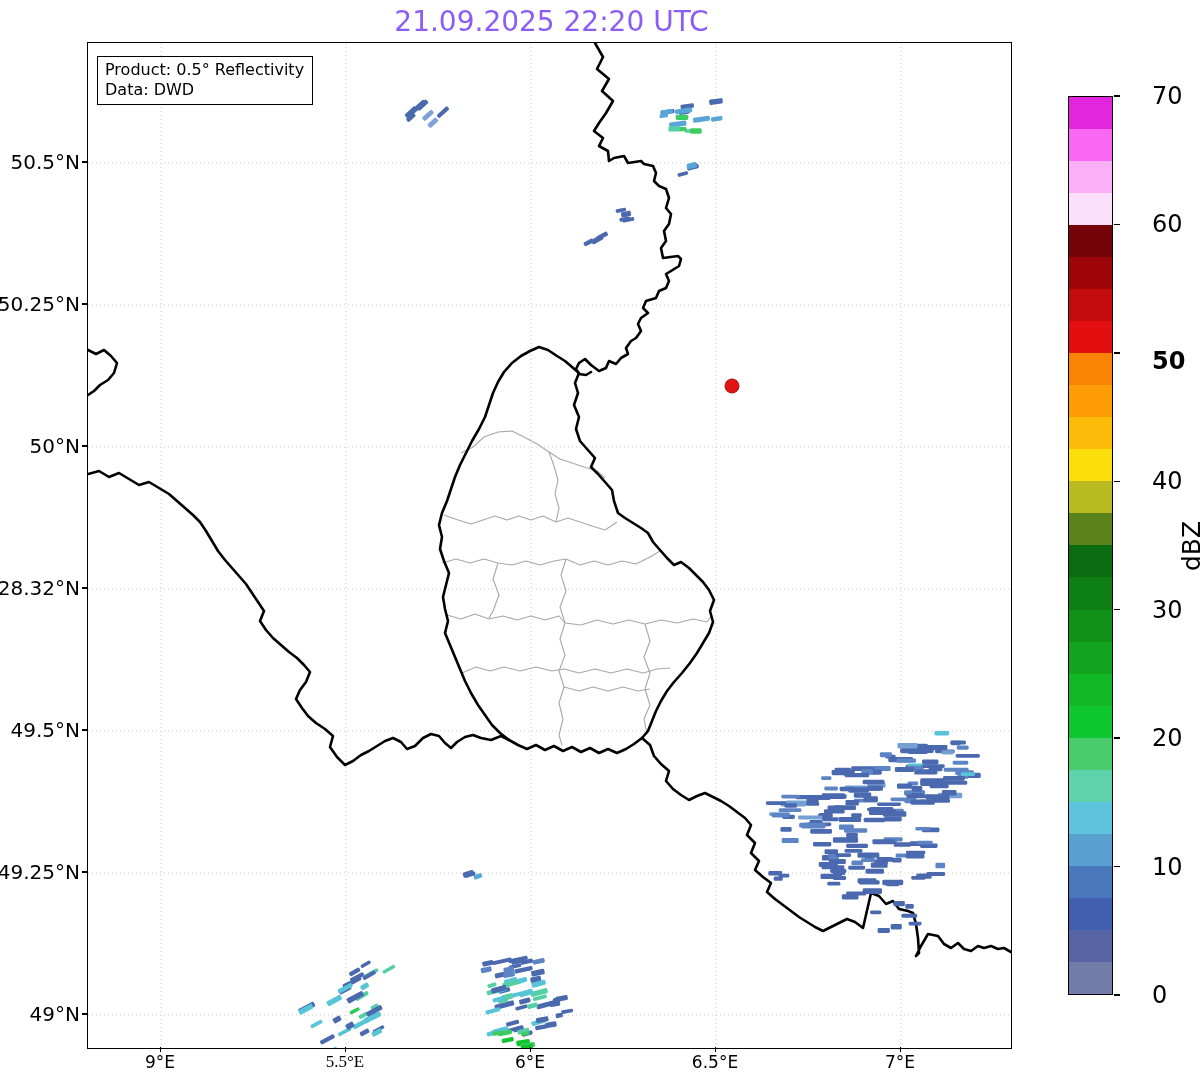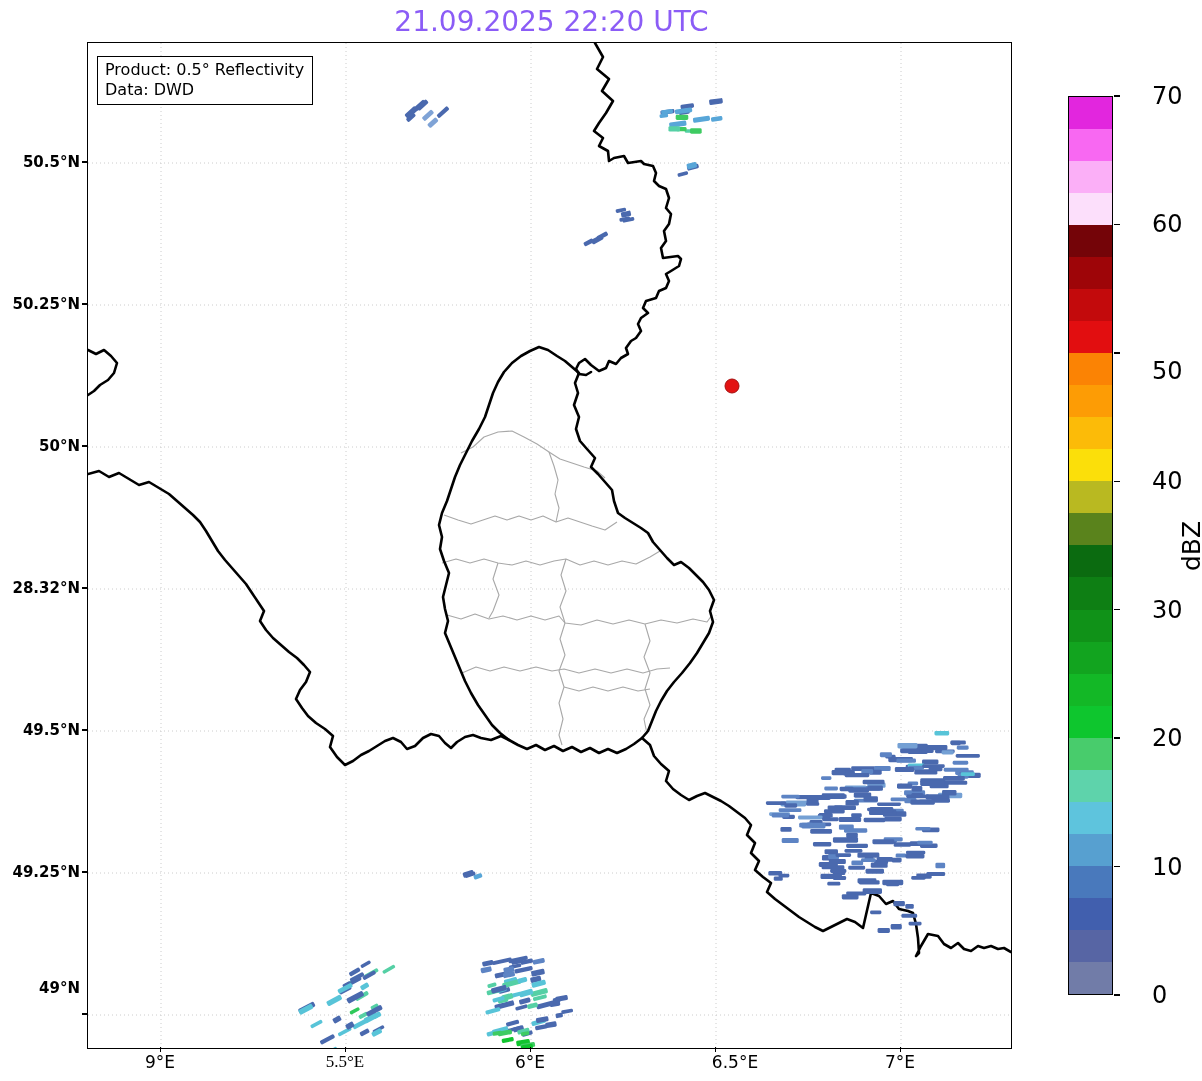--- a/index.html
+++ b/index.html
@@ -20,21 +20,21 @@
     position:absolute;left:97px;top:56px;background:#fff;border:1.2px solid #000;
     padding:3px 8px 4px 7px;font-size:16px;line-height:20px;z-index:5;
   }
   .xticklabel{
     position:absolute;transform:translateX(-50%);top:1052px;
     font-size:17px;white-space:nowrap;
   }
   .yticklabel{
     position:absolute;right:1122px; 
     transform:translateY(-50%);
-    font-size:15px;white-space:nowrap;font-weight:bold;
+    font-size:20px;white-space:nowrap;
   }
   .tickmark{position:absolute;background:#000;}
   #colorbar{
     position:absolute;left:1068px;top:96px;width:45px;height:899px;
     border:1px solid #000;box-sizing:border-box;
   }
   .cbseg{width:100%;}
   .cbtick{position:absolute;background:#000;width:6px;height:1.4px;left:1114px;}
   .cbticklabel{
     position:absolute;left:1124px;transform:translateY(-50%);
@@ -446,39 +446,39 @@
 </div>
 
 <div id="xticks">
     <div class="tickmark" style="left: 159.5px; top: 1047px; width: 1.2px; height: 5px;"></div>
     <div class="xticklabel" style="left: 160px;">9°E</div>
     <div class="tickmark" style="left: 344.5px; top: 1047px; width: 1.2px; height: 5px;"></div>
     <div class="xticklabel" style="left: 345px; font-family: Liberation Serif, serif;">5.5°E</div>
     <div class="tickmark" style="left: 529.5px; top: 1047px; width: 1.2px; height: 5px;"></div>
     <div class="xticklabel" style="left: 530px;">6°E</div>
     <div class="tickmark" style="left: 714.5px; top: 1047px; width: 1.2px; height: 5px;"></div>
-    <div class="xticklabel" style="left: 735px; text-align: center;">6.5°E</div>
+    <div class="xticklabel" style="left: 715px; text-align: center;">6.5°E</div>
     <div class="tickmark" style="left: 899.5px; top: 1047px; width: 1.2px; height: 5px;"></div>
     <div class="xticklabel" style="left: 900px;">7°E</div>
   </div>
 <div id="yticks">
     <div class="tickmark" style="left: 82px; top: 161.4px; width: 5px; height: 1.2px;"></div>
     <div class="yticklabel" style="top: 162px;">50.5°N</div>
     <div class="tickmark" style="left: 82px; top: 303.4px; width: 5px; height: 1.2px;"></div>
     <div class="yticklabel" style="top: 304px;">50.25°N</div>
     <div class="tickmark" style="left: 82px; top: 445.4px; width: 5px; height: 1.2px;"></div>
     <div class="yticklabel" style="top: 446px;">50°N</div>
     <div class="tickmark" style="left: 82px; top: 587.4px; width: 5px; height: 1.2px;"></div>
     <div class="yticklabel" style="top: 588px;">28.32°N</div>
     <div class="tickmark" style="left: 82px; top: 729.4px; width: 5px; height: 1.2px;"></div>
     <div class="yticklabel" style="top: 730px;">49.5°N</div>
     <div class="tickmark" style="left: 82px; top: 871.4px; width: 5px; height: 1.2px;"></div>
     <div class="yticklabel" style="top: 872px;">49.25°N</div>
     <div class="tickmark" style="left: 82px; top: 1013.4px; width: 5px; height: 1.2px;"></div>
-    <div class="yticklabel" style="top: 988px;">49°N</div>
+    <div class="yticklabel" style="top: 1014px;">49°N</div>
   </div>
 
 <div id="colorbar">
     <div class="cbseg" style="height: 32.0357px; background: rgb(226, 38, 222);"></div>
     <div class="cbseg" style="height: 32.0357px; background: rgb(248, 104, 242);"></div>
     <div class="cbseg" style="height: 32.0357px; background: rgb(251, 175, 247);"></div>
     <div class="cbseg" style="height: 32.0357px; background: rgb(252, 223, 251);"></div>
     <div class="cbseg" style="height: 32.0357px; background: rgb(116, 4, 8);"></div>
     <div class="cbseg" style="height: 32.0357px; background: rgb(158, 5, 8);"></div>
     <div class="cbseg" style="height: 32.0357px; background: rgb(195, 10, 12);"></div>
@@ -503,21 +503,21 @@
     <div class="cbseg" style="height: 32.0357px; background: rgb(65, 95, 174);"></div>
     <div class="cbseg" style="height: 32.0357px; background: rgb(87, 101, 164);"></div>
     <div class="cbseg" style="height: 32.0357px; background: rgb(113, 124, 168);"></div>
   </div>
 <div id="cbticks">
     <div class="cbtick" style="top: 95.3px;"></div>
     <div class="cbticklabel" style="top: 96px;">70</div>
     <div class="cbtick" style="top: 223.729px;"></div>
     <div class="cbticklabel" style="top: 224.429px;">60</div>
     <div class="cbtick" style="top: 352.157px;"></div>
-    <div class="cbticklabel" style="top: 371px;">50</div>
+    <div class="cbticklabel" style="top: 361px; font-weight: bold;">50</div>
     <div class="cbtick" style="top: 480.586px;"></div>
     <div class="cbticklabel" style="top: 481.286px;">40</div>
     <div class="cbtick" style="top: 609.014px;"></div>
     <div class="cbticklabel" style="top: 609.714px;">30</div>
     <div class="cbtick" style="top: 737.443px;"></div>
     <div class="cbticklabel" style="top: 738.143px;">20</div>
     <div class="cbtick" style="top: 865.871px;"></div>
     <div class="cbticklabel" style="top: 866.571px;">10</div>
     <div class="cbtick" style="top: 994.3px;"></div>
     <div class="cbticklabel" style="top: 995px;">0</div>

